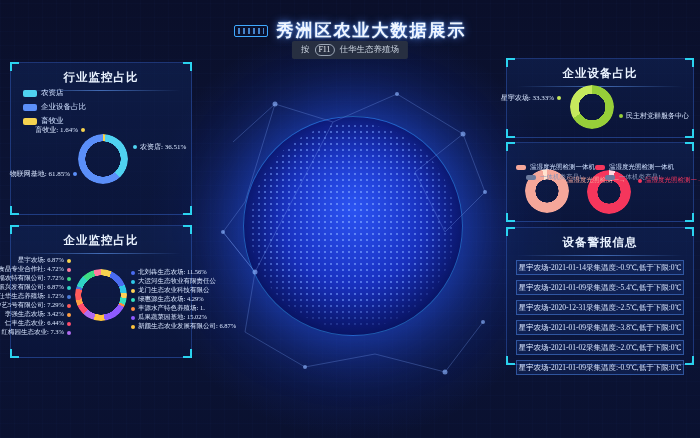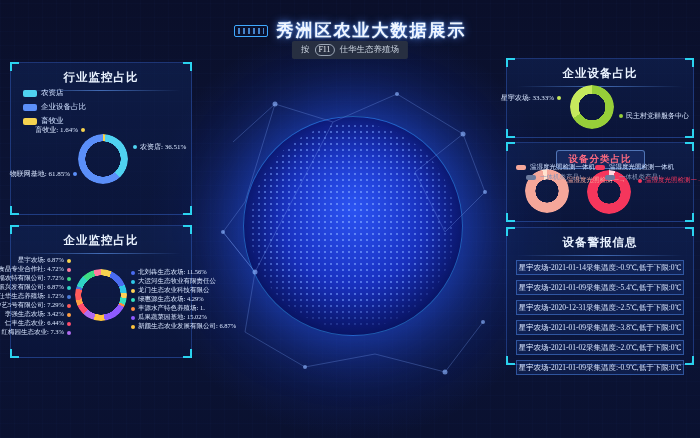--- a/index.html
+++ b/index.html
@@ -283,21 +283,20 @@
       </div>
     <div class="co" style="left:112px;top:52px;">
         <span class="c-in" style="--c:#97cf39">
           <span class="c-dot"></span>
           <span class="c-text">民主村党群服务中心</span>
         </span>
       </div>
   </div>
 
   <div class="panel" style="left:506px;top:142px;width:188px;height:80px;">
-    <div class="pill-wrap"><span class="pill">设备分类占比</span></div>
     <div class="donut d-cls" style="left: 18px; top: 26px; width: 44px; height: 44px; background: conic-gradient(rgb(245, 167, 154) 0deg, rgb(245, 167, 154) 347.4deg, rgb(255, 226, 208) 347.4deg, rgb(255, 226, 208) 360deg);"></div>
     <div class="donut d-cls" style="left: 80px; top: 27px; width: 44px; height: 44px; background: conic-gradient(rgb(255, 214, 222) 0deg, rgb(255, 214, 222) 16.2deg, rgb(245, 54, 92) 16.2deg, rgb(245, 54, 92) 360deg);"></div>
 
     <div class="legend" style="left:9px;top:20px;">
       <div class="leg">
           <span class="l-in" style="--c:#f5a79a">
             <span class="sw sm"></span>
             <span class="l-text" style="font-size:6.5px">温湿度光照检测一体机</span>
           </span>
         </div>

